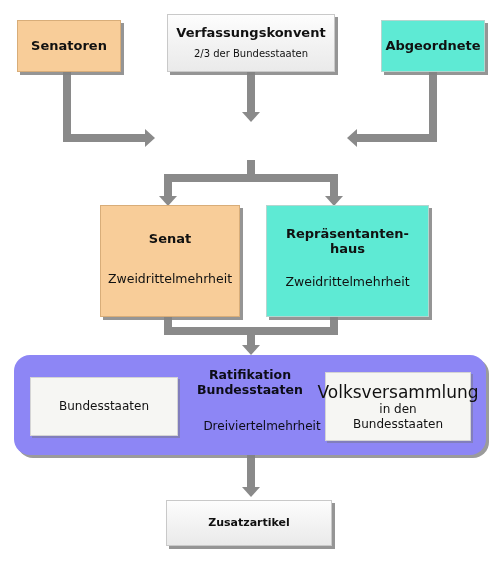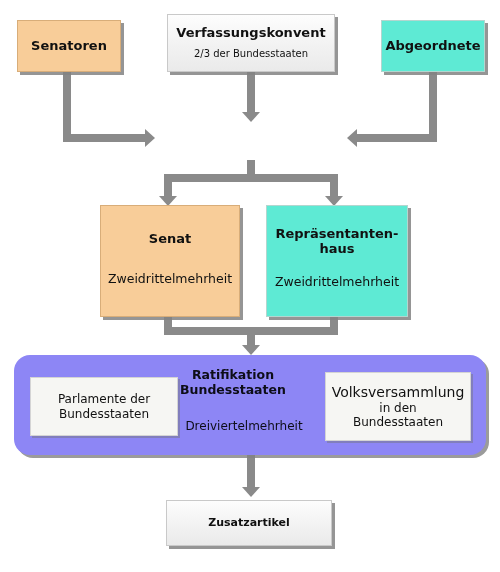--- a/index.html
+++ b/index.html
@@ -160,44 +160,43 @@
   <div class="node mint" style="left:381px; top:20px; width:104px; height:52px;">
     <div class="title" style="font-size:13px;">Abgeordnete</div>
   </div>
 
 
   <div class="node orange" style="left:100px; top:205px; width:140px; height:112px;">
     <div class="title" style="font-size:13px; margin-top:-4px;">Senat</div>
     <div class="sub" style="font-size:12.5px; margin-top:24px;">Zweidrittelmehrheit</div>
   </div>
 
-  <div class="node mint" style="left:266px; top:205px; width:142px; height:112px;">
+  <div class="node mint" style="left:266px; top:205px; width:163px; height:112px;">
     <div class="title" style="font-size:13px; margin-top:-6px;">Repräsentanten-</div>
     <div class="title" style="font-size:13px;">haus</div>
     <div class="sub" style="font-size:12.5px; margin-top:18px;">Zweidrittelmehrheit</div>
   </div>
 
   <div class="band" style="left:14px; top:355px; width:472px; height:100px;"></div>
 
-  <div class="band-title" style="left:173px; top:367px; width:120px; font-size:12.5px;">
+  <div class="band-title" style="left:190px; top:367px; width:120px; font-size:12.5px;">
     <div>Ratifikation</div>
     <div>Bundesstaaten</div>
   </div>
 
-  <div class="band-sub" style="left:174px; top:419px; width:140px; font-size:12px;">
+  <div class="band-sub" style="left:192px; top:419px; width:140px; font-size:12px;">
     <div>Dreiviertelmehrheit</div>
   </div>
 
   <div class="node plainwhite" style="left:30px; top:377px; width:148px; height:59px;">
-    <div class="sub" style="font-size:12px;">Parlamente der</div>
     <div class="sub" style="font-size:12px;">Bundesstaaten</div>
   </div>
 
   <div class="node plainwhite" style="left:325px; top:372px; width:146px; height:69px;">
-    <div class="sub" style="font-size:14px;">Volksversammlung</div>
+    <div class="sub" style="font-size:17px;">Volksversammlung</div>
     <div class="sub" style="font-size:12px;">in den</div>
     <div class="sub" style="font-size:12px;">Bundesstaaten</div>
   </div>
 
   <div class="node white" style="left:166px; top:500px; width:166px; height:46px;">
     <div class="title" style="font-size:11px;">Zusatzartikel</div>
   </div>
 
 </div>
 

